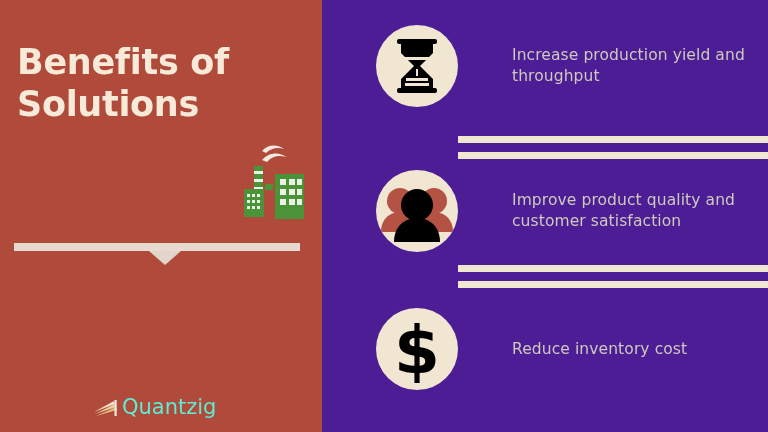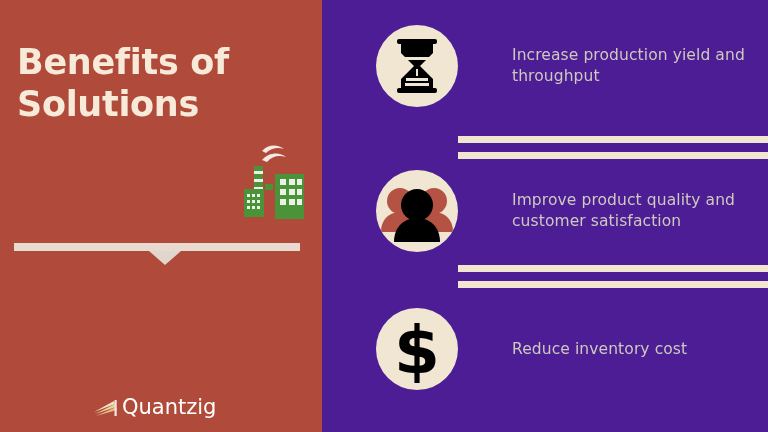--- a/index.html
+++ b/index.html
@@ -60,21 +60,21 @@
   #logo {
     position:absolute;
     left:93px; top:397px;
     display:flex;
     align-items:center;
     gap:3px;
   }
   #logo-mark { width:26px; height:20px; flex:0 0 26px; }
   #logo-text {
     font-size:21px;
-    color:#ffffff;
+    color:#5eead4;
     font-family:"DejaVu Sans", sans-serif;
     letter-spacing:0px;
     line-height:21px;
   }
 
   
   #right-panel {
     position:relative;
     width:446px; height:432px;
     background:#4c1d95;

